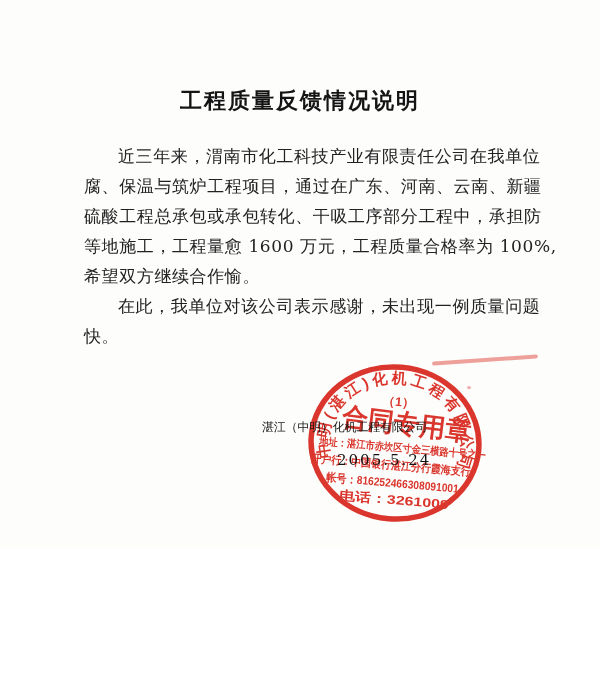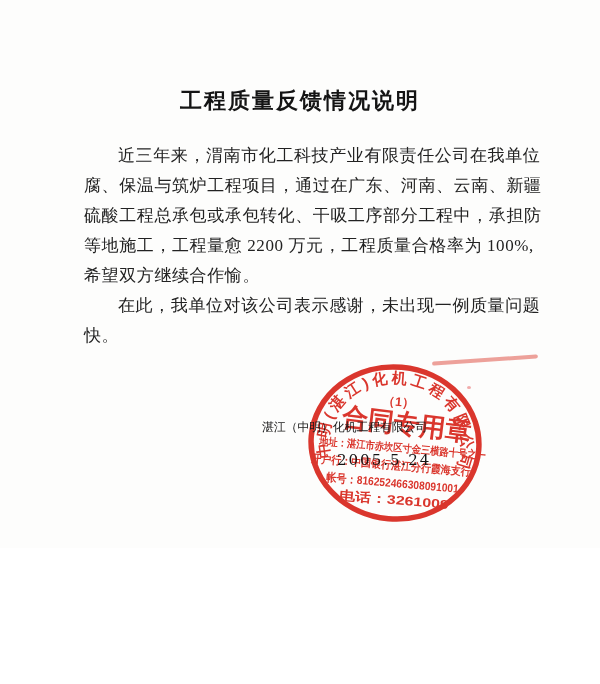--- a/index.html
+++ b/index.html
@@ -27,21 +27,20 @@
     font-size: 22px;
     font-weight: bold;
     letter-spacing: 2px;
     color: #141414;
   }
   .doc-body {
     position: absolute;
     top: 141px;
     left: 84px;
     width: 452px;
-    font-family: Liberation Serif, serif;
   }
   .body-line {
     height: 30px;
     line-height: 30px;
     font-size: 17px;
     letter-spacing: 0.6px;
     white-space: nowrap;
     color: #222;
   }
   .body-line.indent {
@@ -100,21 +99,21 @@
 <body>
 
 <div class="page">
 
   <h1 class="doc-title">工程质量反馈情况说明</h1>
 
   <div class="doc-body">
     <div class="body-line indent">近三年来，渭南市化工科技产业有限责任公司在我单位</div>
     <div class="body-line">腐、保温与筑炉工程项目，通过在广东、河南、云南、新疆</div>
     <div class="body-line">硫酸工程总承包或承包转化、干吸工序部分工程中，承担防</div>
-    <div class="body-line">等地施工，工程量愈 2200 万元，工程质量合格率为 100%,</div>
+    <div class="body-line">等地施工，工程量愈 1600 万元，工程质量合格率为 100%,</div>
     <div class="body-line">希望双方继续合作愉。</div>
     <div class="body-line indent">在此，我单位对该公司表示感谢，未出现一例质量问题</div>
     <div class="body-line">快。</div>
   </div>
 
   <div class="seal-smudge"></div>
   <div class="seal-dot"></div>
 
   <svg class="seal-svg" width="200" height="180" viewBox="0 0 200 180">
     <g transform="rotate(5 100 91)" fill="#d8281e" font-family="Liberation Sans, sans-serif" font-weight="bold">

